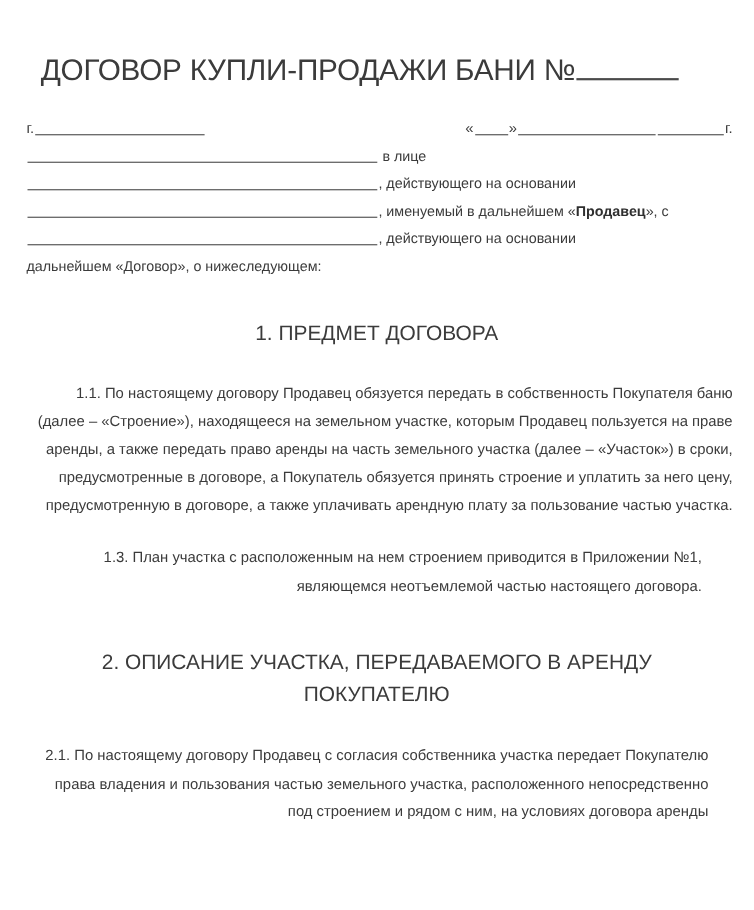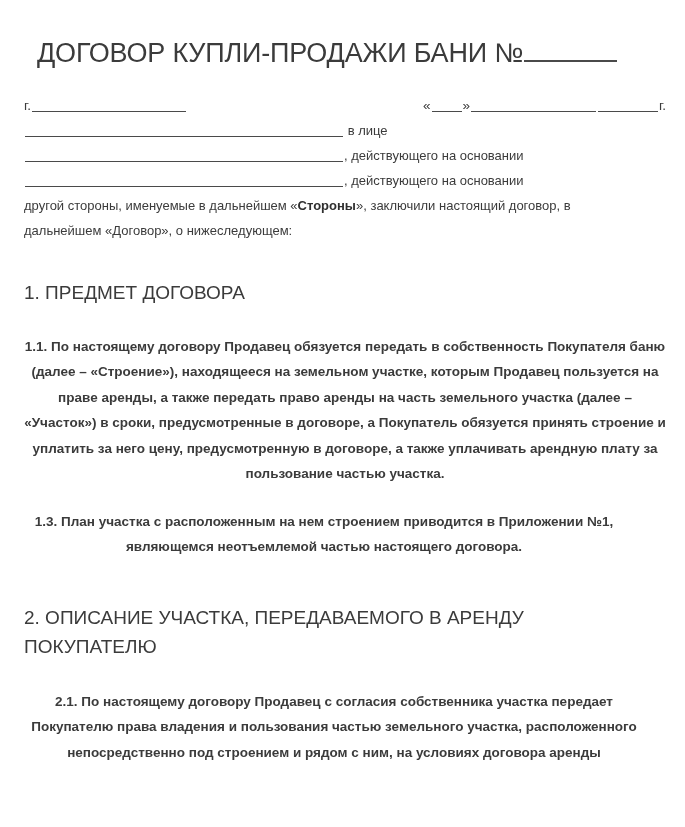--- a/index.html
+++ b/index.html
@@ -15,21 +15,21 @@
     font-family: "Liberation Sans", "DejaVu Sans", sans-serif;
     color: #3b3b3b;
     -webkit-font-smoothing: antialiased;
   }
 
   .page {
     position: relative;
     width: 685px;
     height: 827px;
     box-sizing: border-box;
-    padding: 4px 24px;
+    padding: 15px 24px;
     background: #ffffff;
   }
 
   
   .doc-title {
     margin: 0;
     padding-top: 31px;
     padding-left: 13px;
     font-size: 27px;
     font-weight: 400;
@@ -80,41 +80,41 @@
   .flow {
     font-size: 13px;
     line-height: 25px;
     white-space: nowrap;
   }
 
   b, .bold { font-weight: 700; color: #2f2f2f; }
 
   
   .section-heading {
+    text-align: center;
     font-size: 19px;
     font-weight: 400;
     line-height: 29px;
     color: #3b3b3b;
     margin: 0;
   }
   .h-sec-1 { margin-top: 35px; }
   .h-sec-2 { margin-top: 43px; }
 
   
   .clause {
     font-size: 13.5px;
     line-height: 25.5px;
     color: #3b3b3b;
     margin: 0;
-    text-align: center;
-    font-weight: bold;
+    text-align: right;
   }
   .c-1-1 { margin-top: 27px; width: 642px; }
   .c-1-2 { margin-top: 22px; width: 600px; }
-  .c-1-3 { margin-top: 22px; width: 600px; }
+  .c-1-3 { margin-top: 22px; width: 600px; margin-left: 14px; }
   .c-2-1 { margin-top: 28px; width: 620px; }
 </style>
 </head>
 <body>
 
 <div class="page">
 
   <h1 class="doc-title">
     <span>ДОГОВОР КУПЛИ-ПРОДАЖИ БАНИ №</span><span class="blank t-title blank-inline"></span>
   </h1>
@@ -129,30 +129,30 @@
     </div>
 
     <div class="flow">
       <span class="blank t-party"></span> <span>в лице</span>
     </div>
 
     <div class="flow">
       <span class="blank t-party"></span><span>, действующего на основании</span>
     </div>
 
+    <div class="flow">
+      <span class="blank t-party"></span><span>, именуемый в дальнейшем «</span><b>Продавец</b><span>», с</span>
+    </div>
 
 
     <div class="flow">
       <span class="blank t-party"></span><span>, действующего на основании</span>
     </div>
 
 
-    <div class="flow">
-      <span>другой стороны, именуемые в дальнейшем «</span><b>Стороны</b><span>», заключили настоящий договор, в</span>
-    </div>
 
     <div class="flow">
       <span>дальнейшем «Договор», о нижеследующем:</span>
     </div>
 
   </div>
 
   <h2 class="section-heading h-sec-1">1. ПРЕДМЕТ ДОГОВОРА</h2>
 
   <p class="clause c-1-1">1.1. По настоящему договору Продавец обязуется передать в собственность Покупателя баню (далее – «Строение»), находящееся на земельном участке, которым Продавец пользуется на праве аренды, а также передать право аренды на часть земельного участка (далее – «Участок») в сроки, предусмотренные в договоре, а Покупатель обязуется принять строение и уплатить за него цену, предусмотренную в договоре, а также уплачивать арендную плату за пользование частью участка.</p>

